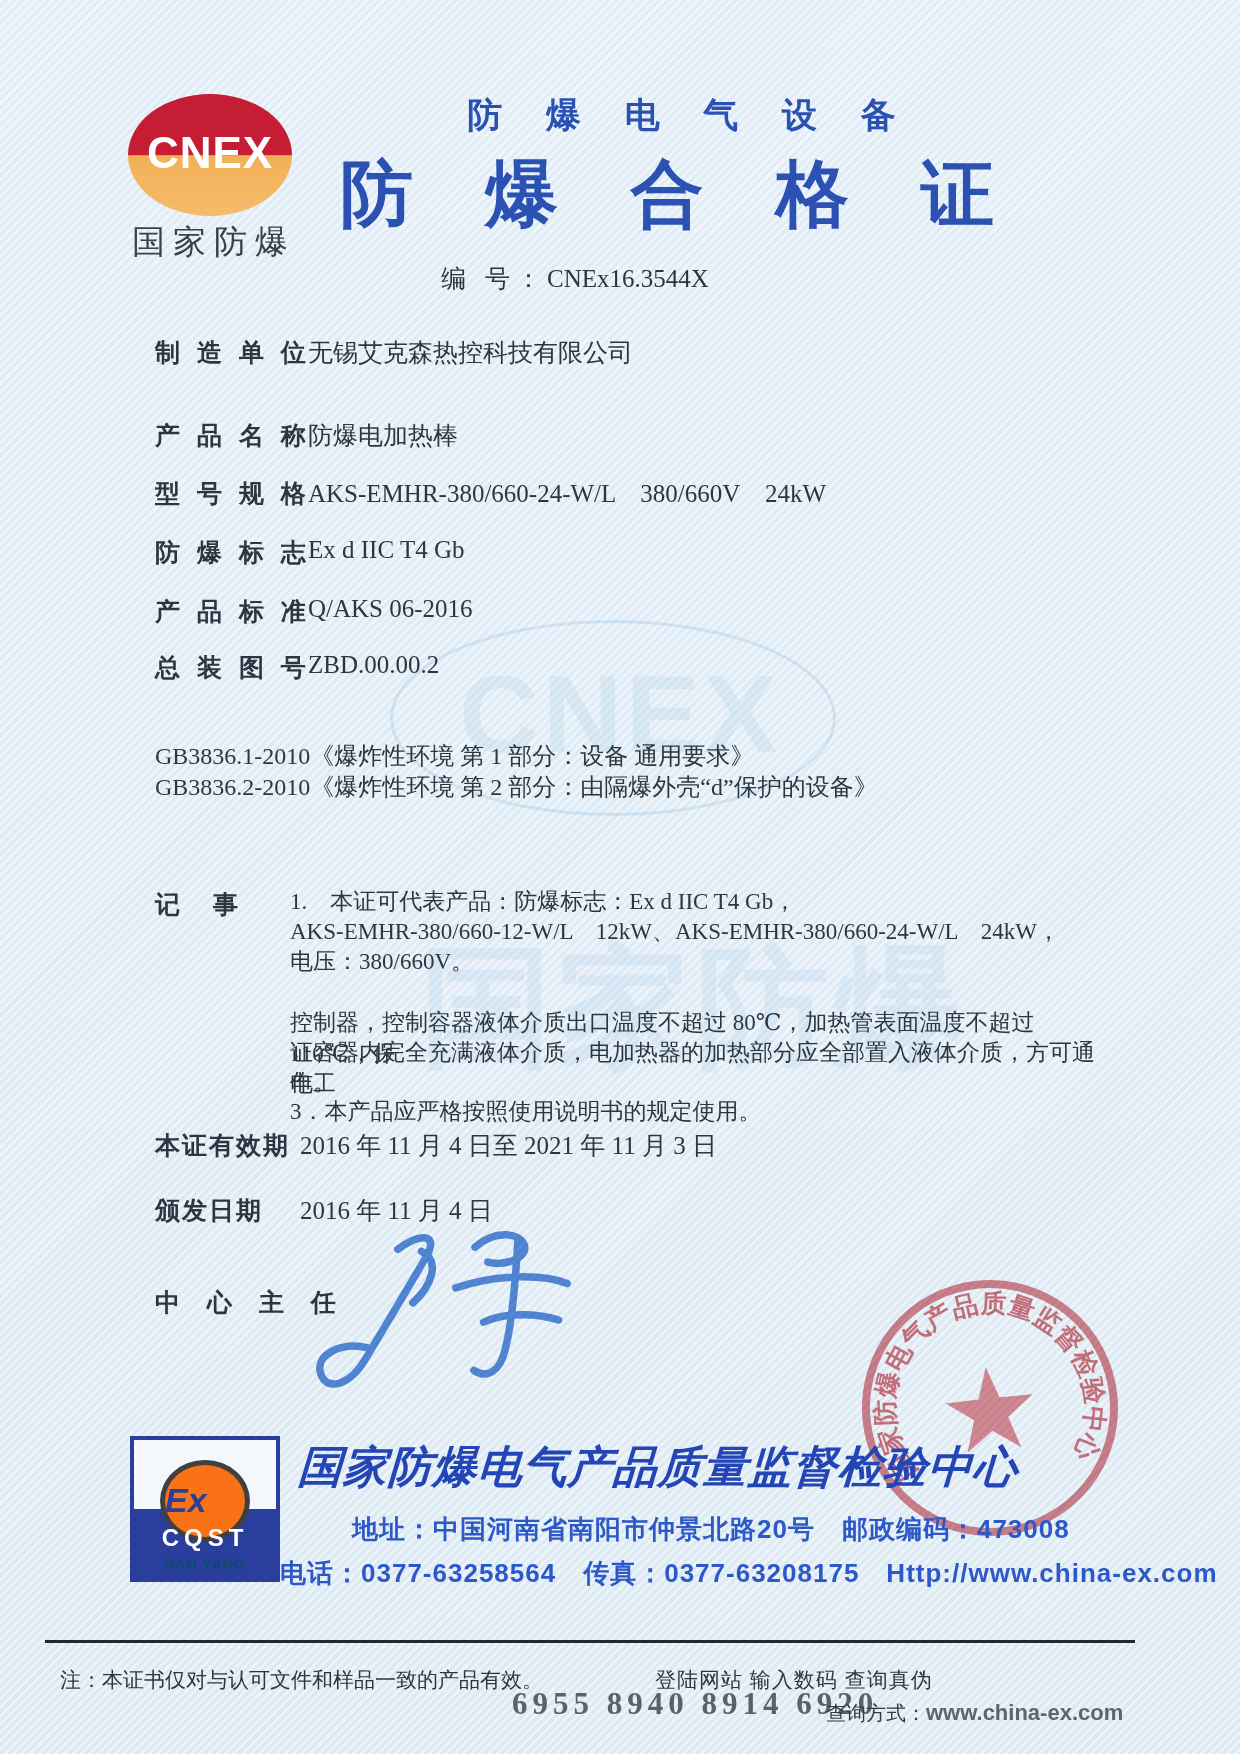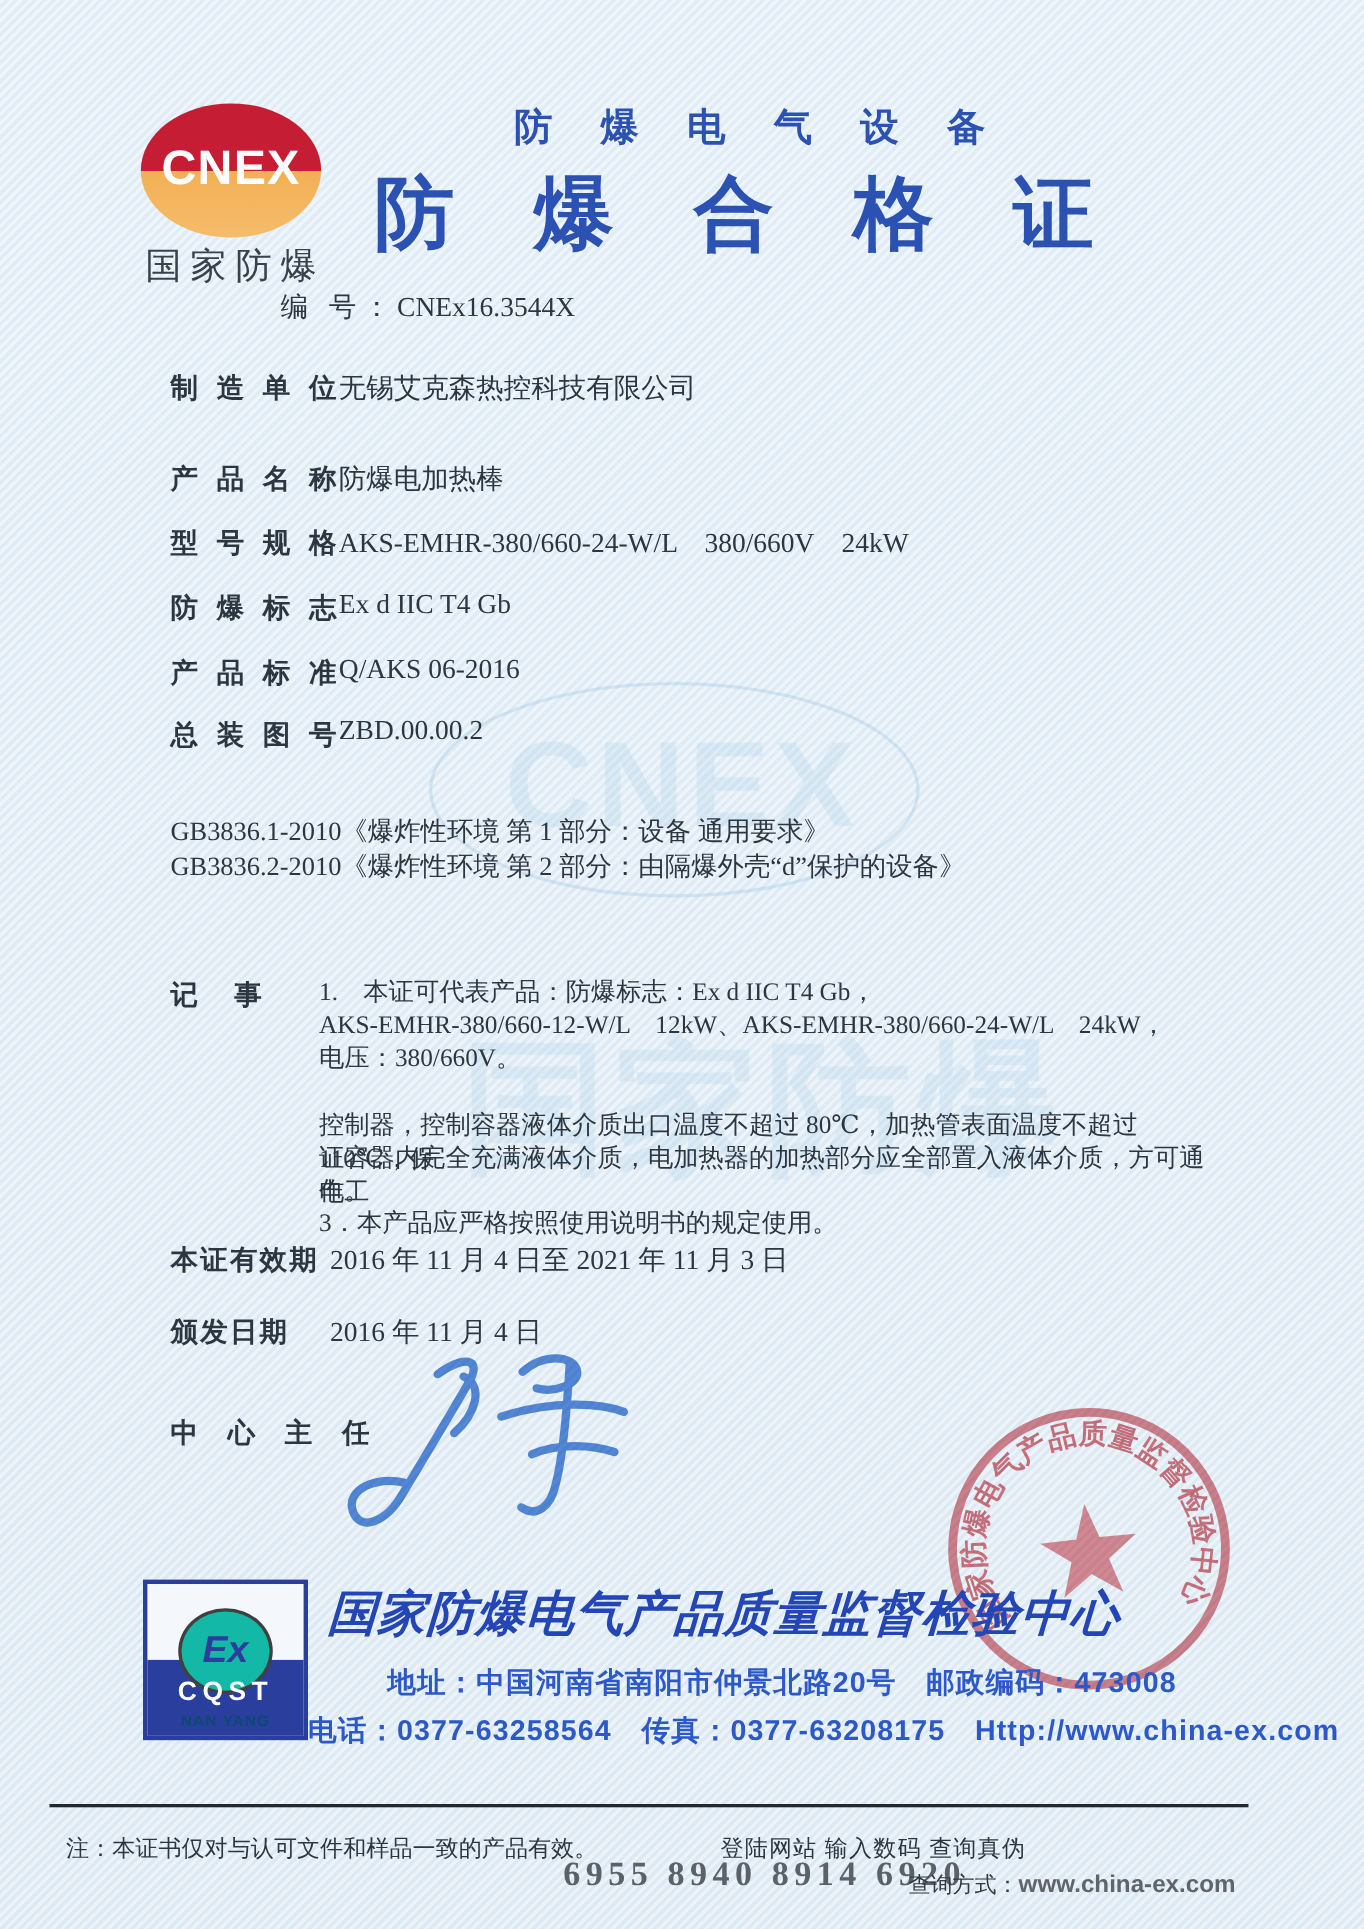--- a/index.html
+++ b/index.html
@@ -23,21 +23,21 @@
   .cnex-oval{
     left:128px;top:94px;width:164px;height:122px;border-radius:50%;
     background:linear-gradient(#c51d34 0 50%,#c51d34 50%,#f2b055 50.5%,#f5bc6b 100%);
     display:flex;align-items:center;justify-content:center;
   }
   .cnex-oval span{color:#ffffff;font-size:44px;font-weight:bold;letter-spacing:1px;transform:translateY(-2px);}
   .cnex-caption{left:132px;top:220px;font-size:33px;letter-spacing:8px;color:#39424b;}
   
   .cat-title{left:380px;top:92px;width:620px;text-align:center;font-size:35px;font-weight:bold;letter-spacing:17px;color:#2b51b2;}
   .main-title{left:320px;top:146px;width:720px;text-align:center;font-size:73px;font-weight:bold;letter-spacing:26px;color:#2b51b2;}
-  .cert-no{left:255px;top:262px;width:640px;text-align:left;font-size:25px;color:#2c3640;}
+  .cert-no{left:255px;top:262px;width:640px;text-align:center;font-size:25px;color:#2c3640;}
   .cert-no .lbl{letter-spacing:6px;}
   .cert-no .val{font-family:"Liberation Serif","DejaVu Serif",serif;}
   
   .row-label{left:155px;font-size:25px;font-weight:600;letter-spacing:5px;color:#2c3640;}
   .row-value{left:308px;font-size:25px;font-family:"Liberation Serif","DejaVu Serif",serif;color:#2c3640;}
   #lbl-manufacturer,#val-manufacturer{top:336px;}
   #val-manuaddr{top:378px;}
   #lbl-product,#val-product{top:419px;}
   #lbl-model,#val-model{top:477px;}
   #lbl-exmark,#val-exmark{top:536px;}
@@ -59,21 +59,21 @@
   #lbl-valid,#val-valid{top:1129px;}
   #lbl-issue,#val-issue{top:1194px;}
   .director-label{left:155px;top:1286px;font-size:25px;font-weight:600;letter-spacing:10px;color:#2c3640;}
   .signature{left:295px;top:1220px;width:300px;height:185px;mix-blend-mode:multiply;}
   
   .stamp{left:853px;top:1271px;width:274px;height:274px;mix-blend-mode:multiply;opacity:.88;transform:rotate(-6deg);}
   .stamp-ch{font-size:26px;font-weight:bold;fill:#cf5560;font-family:"Liberation Sans",sans-serif;}
   
   .ex-logo{left:130px;top:1436px;width:150px;height:146px;border:4px solid #2a3f9d;background:#f4f8fc;box-sizing:border-box;}
   .ex-band{position:absolute;left:0;right:0;bottom:0;height:50%;background:#2a3f9d;}
-  .ex-circle{position:absolute;left:50%;top:44%;transform:translate(-50%,-50%);width:80px;height:72px;border:3px solid #404040;border-radius:50%;background:#14b8a6;display:flex;align-items:center;justify-content:center;}
+  .ex-circle{position:absolute;left:50%;top:44%;transform:translate(-50%,-50%);width:80px;height:72px;border:5px solid #404040;border-radius:50%;background:#f97316;display:flex;align-items:center;justify-content:flex-start;}
   .ex-circle span{color:#2a3f9d;font-size:34px;font-weight:bold;font-style:italic;}
   .ex-cqst{position:absolute;left:0;right:0;bottom:26px;text-align:center;color:#fff;font-size:24px;font-weight:bold;letter-spacing:5px;}
   .ex-nanyang{position:absolute;left:0;right:0;bottom:6px;text-align:center;color:#0c4a6e;font-size:14px;font-weight:bold;letter-spacing:1px;}
   .org-name{left:298px;top:1438px;width:720px;font-size:44px;font-weight:bold;font-style:italic;color:#2345b5;letter-spacing:1px;transform:skewX(-3deg);}
   .org-address{left:352px;top:1512px;font-size:26px;font-weight:600;color:#2c58c8;letter-spacing:1px;}
   .org-contact{left:280px;top:1556px;font-size:26px;font-weight:bold;color:#2c58c8;letter-spacing:1px;}
   
   .footer-line{left:45px;top:1640px;width:1090px;height:3px;background:#23282c;}
   .footer-note{left:60px;top:1666px;font-size:21px;color:#2c3640;}
   .footer-verify{left:655px;top:1666px;font-size:21px;color:#2c3640;letter-spacing:1px;}

